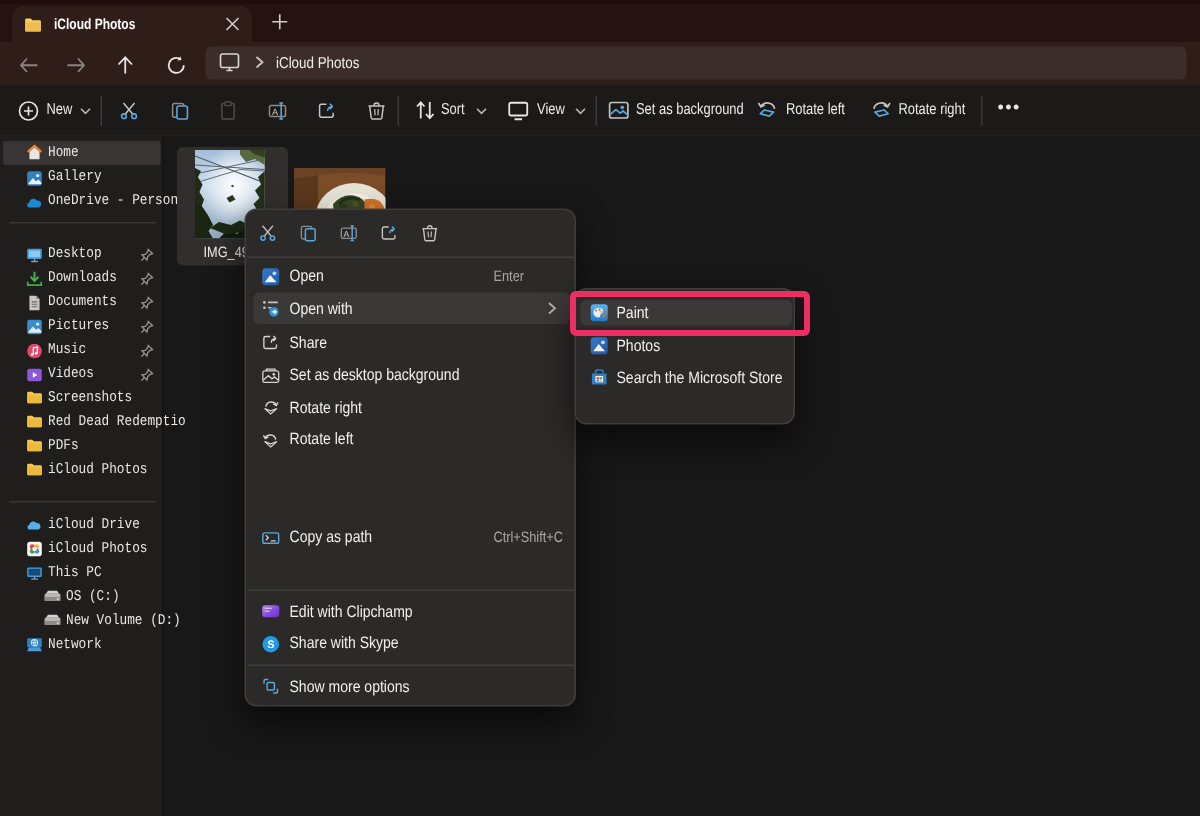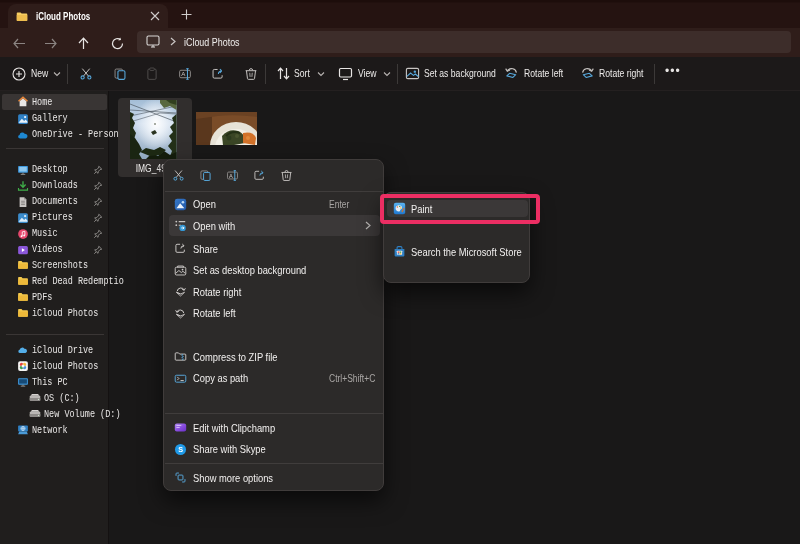--- a/index.html
+++ b/index.html
@@ -39,21 +39,21 @@
   
   #content { left:110px; top:91px; width:690px; height:453px; background:#191818; }
   #tile1 { left:118px; top:98px; width:74px; height:79px; background:#312e2d; border-radius:4px; }
   #tile1 .lbl { position:absolute; left:0; top:65px; width:75px; text-align:center; color:#f0eeed;
      font-size:10px; transform:scaleX(0.85);}
   #img1 { left:130px; top:100px; width:46.5px; height:59px; }
   #img2 { left:196px; top:112px; width:61px; height:33px; }
   
   .menu { background:#2c2a29; border:1px solid #403c3b; border-radius:8px;
      box-shadow:0 10px 22px rgba(0,0,0,.6); }
-  #menu { left:163px; top:139px; width:221px; height:332px;margin-top:20px; }
+  #menu { left:163px; top:139px; width:221px; height:332px; }
   #submenu { left:383px; top:192px; width:147px; height:91px; }
   .mrow { position:absolute; left:5px; width:211px; height:21px; display:flex; align-items:center;
      color:#f2f0ef; font-size:11px; }
   .mrow .mic { position:absolute; left:5px; top:4px; width:13px; height:13px; }
   .mrow .mtxt { position:absolute; left:24px; white-space:nowrap; transform:scaleX(0.85); transform-origin:0 50%; }
   .mrow .accel { position:absolute; left:160px; color:#a9a6a4; font-size:10px; transform:scaleX(0.85); transform-origin:0 50%; }
   .mhl { background:#3b3838; border-radius:4px; }
   .msep { position:absolute; left:1px; width:219px; height:1px; background:#403d3c; }
   .subrow { position:absolute; left:3px; width:141px; height:21px; display:flex; align-items:center;
      color:#f2f0ef; font-size:11px; }
@@ -496,27 +496,20 @@
       <span class="mtxt">Rotate right</span>
     </div>
     <div class="mrow" style="top:142.6px">
       <svg class="mic" viewBox="0 0 16 16">
           <path d="M3.5 6 Q5 3.5 8 3.7 Q11.5 4 12 7.5" fill="none" stroke="#d5d2d0" stroke-width="1.2"></path>
           <path d="M2 4 L3.5 6.5 L6 5.2" fill="none" stroke="#d5d2d0" stroke-width="1.2"></path>
           <path d="M3 9 L8 13.5 L13 9 L8 11 Z M3 9 L8 11" fill="none" stroke="#d5d2d0" stroke-width="1"></path>
         </svg>
       <span class="mtxt">Rotate left</span>
     </div>
-    <div class="mrow" style="top:186.3px">
-      <svg class="mic" viewBox="0 0 16 16">
-          <path d="M1.5 4.5 Q1.5 3.5 2.5 3.5 L5.5 3.5 L7 5 L13.5 5 Q14.5 5 14.5 6 L14.5 11.5 Q14.5 12.5 13.5 12.5 L2.5 12.5 Q1.5 12.5 1.5 11.5 Z" fill="none" stroke="#d5d2d0" stroke-width="1.1"></path>
-          <path d="M10.5 5 V6.5 M10.5 8 V9.5 M10.5 11 V12.5 M9 6.5 H10.5 M10.5 8 H12 M9 9.5 H10.5 M10.5 11 H12" stroke="#57a7da" stroke-width="1"></path>
-        </svg>
-      <span class="mtxt">Compress to ZIP file</span>
-    </div>
     <div class="mrow" style="top:207.9px">
       <svg class="mic" viewBox="0 0 16 16">
           <rect x="1.5" y="4" width="13" height="8.5" rx="1.5" fill="none" stroke="#57a7da" stroke-width="1.2"></rect>
           <path d="M4 10 L6 8 L4 6" fill="none" stroke="#d5d2d0" stroke-width="1.1"></path>
           <path d="M8 10.5 H12" stroke="#d5d2d0" stroke-width="1.1"></path>
         </svg>
       <span class="mtxt">Copy as path</span>
         <span class="accel">Ctrl+Shift+C</span>
     </div>
     <div class="msep" style="top:252.5px"></div>
@@ -561,20 +554,28 @@
           </defs>
           <rect x="1" y="1" width="14" height="14" rx="2.5" fill="url(#pt)"></rect>
           <path d="M3.2 8.2 Q3 4.6 6.8 4 Q10.6 3.5 11.2 6.4 Q11.5 8.2 9.8 8.8 Q8.6 9.2 8.8 10.3 Q9 11.6 7.6 11.8 Q5.6 12 4.3 10.6 Q3.4 9.6 3.2 8.2 Z" fill="#e9eef4"></path>
           <circle cx="5.4" cy="6.2" r="0.9" fill="#e8703a"></circle>
           <circle cx="8.3" cy="5.4" r="0.9" fill="#3e9e4f"></circle>
           <circle cx="9.7" cy="7.3" r="0.9" fill="#e8b23a"></circle>
           <path d="M11.5 12.8 L10.2 11.5 L12.8 7.6 Q13.5 6.8 14 7.4 Q14.5 8 13.9 8.7 Z" fill="#c8763a"></path>
         </svg>
       <span class="mtxt">Paint</span>
     </div>
+    <div class="subrow" style="top:27px">
+      <svg class="mic" viewBox="0 0 16 16">
+          <rect x="1" y="1" width="14" height="14" rx="3" fill="url(#ph)"></rect>
+          <path d="M3 12.5 L7.5 6.5 L12.8 12.5 Z" fill="#eef4fb"></path>
+          <circle cx="11" cy="5.2" r="1.6" fill="#bcd9f5"></circle>
+        </svg>
+      <span class="mtxt">Photos</span>
+    </div>
     <div class="subrow" style="top:48px">
       <svg class="mic" viewBox="0 0 16 16">
           <path d="M2 5 H14 V13 Q14 14 13 14 H3 Q2 14 2 13 Z" fill="#2f80c4"></path>
           <path d="M5 5 V3.5 Q5 2 6.5 2 H9.5 Q11 2 11 3.5 V5" fill="none" stroke="#2f80c4" stroke-width="1.3"></path>
           <rect x="4.8" y="7" width="6.4" height="5" rx="0.6" fill="#f2f0ef"></rect>
           <rect x="5.8" y="8" width="2" height="1.6" fill="#e8433f"></rect>
           <rect x="8.2" y="8" width="2" height="1.6" fill="#3e9e4f"></rect>
           <rect x="5.8" y="10" width="2" height="1.6" fill="#3b8ccc"></rect>
           <rect x="8.2" y="10" width="2" height="1.6" fill="#f6b73c"></rect>
         </svg>

